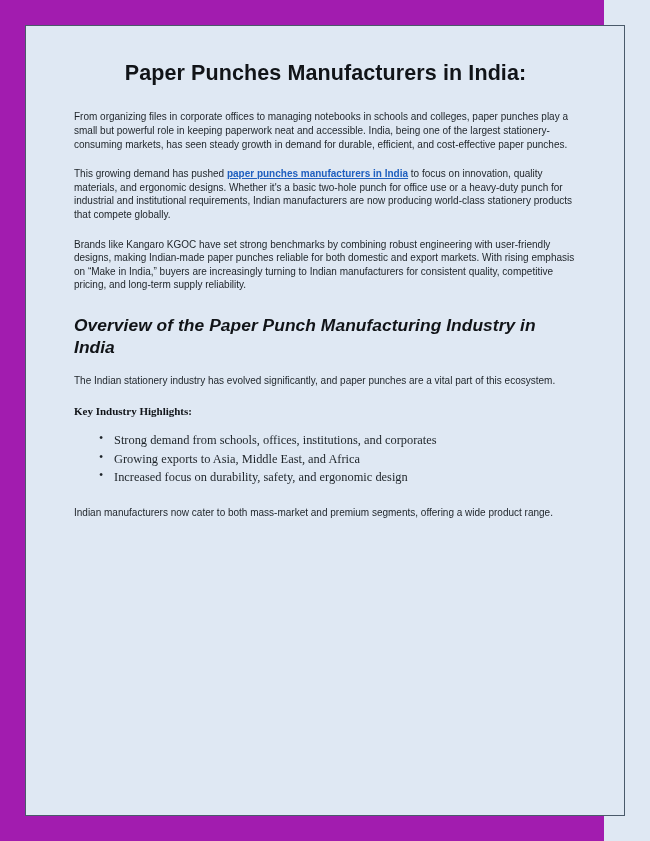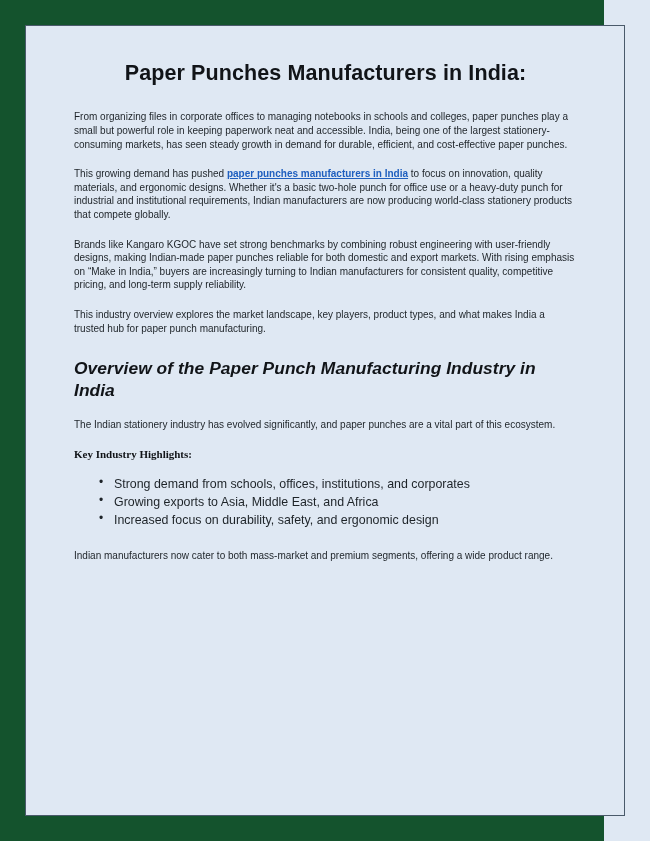--- a/index.html
+++ b/index.html
@@ -10,21 +10,21 @@
     width: 650px;
     height: 841px;
     background: #dfe8f3;
     font-family: "Liberation Sans", sans-serif;
     overflow: hidden;
   }
   .viewport {
     position: relative;
     width: 604px;
     height: 841px;
-    background: #14532d;
+    background: #a21caf;
   }
   .page-sheet {
     position: absolute;
     left: 25px;
     top: 25px;
     width: 600px;
     height: 791px;
     background: #dfe8f3;
     border: 1px solid #4a5a6a;
     box-sizing: border-box;
@@ -94,20 +94,21 @@
     margin: 0 0 16px 0;
     padding: 0 0 0 40px;
     list-style: none;
   }
   ul.highlights li {
     font-size: 12.4px;
     line-height: 1.47;
     color: #1d2328;
     position: relative;
     padding-left: 0;
+    font-family: Liberation Serif, serif;
   }
   ul.highlights li::before {
     content: "\2022";
     position: absolute;
     left: -15px;
     top: -1px;
     font-size: 12px;
     color: #1d2328;
   }
 
@@ -124,21 +125,20 @@
         <h1 class="doc-title">
           <span>Paper Punches Manufacturers in India:</span><br>
         </h1>
 
         <p class="body-text">From organizing files in corporate offices to managing notebooks in schools and colleges, paper punches play a small but powerful role in keeping paperwork neat and accessible. India, being one of the largest stationery-consuming markets, has seen steady growth in demand for durable, efficient, and cost-effective paper punches.</p>
 
         <p class="body-text"><span>This growing demand has pushed </span><a class="inline-link" href="#">paper punches manufacturers in India</a><span> to focus on innovation, quality materials, and ergonomic designs. Whether it's a basic two-hole punch for office use or a heavy-duty punch for industrial and institutional requirements, Indian manufacturers are now producing world-class stationery products that compete globally.</span></p>
 
         <p class="body-text">Brands like Kangaro KGOC have set strong benchmarks by combining robust engineering with user-friendly designs, making Indian-made paper punches reliable for both domestic and export markets. With rising emphasis on “Make in India,” buyers are increasingly turning to Indian manufacturers for consistent quality, competitive pricing, and long-term supply reliability.</p>
 
-        <p class="body-text">This industry overview explores the market landscape, key players, product types, and what makes India a trusted hub for paper punch manufacturing.</p>
 
         <h2 class="section-heading">Overview of the Paper Punch Manufacturing Industry in India</h2>
 
         <p class="body-text">The Indian stationery industry has evolved significantly, and paper punches are a vital part of this ecosystem.</p>
 
         <h3 class="sub-heading">Key Industry Highlights:</h3>
 
         <ul class="highlights">
           <li>Strong demand from schools, offices, institutions, and corporates</li>
           <li>Growing exports to Asia, Middle East, and Africa</li>

